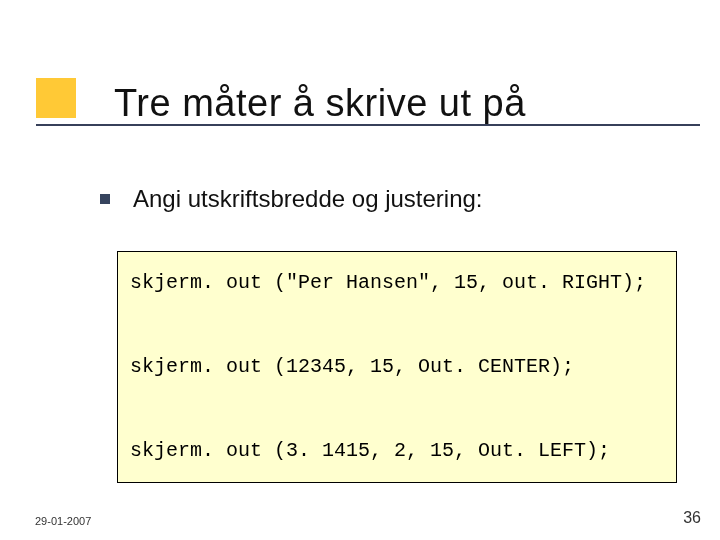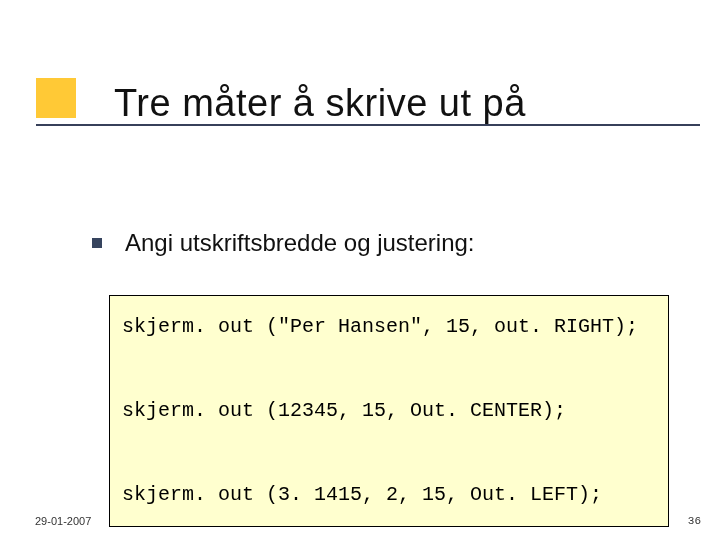--- a/index.html
+++ b/index.html
@@ -39,23 +39,22 @@
     position: absolute;
     left: 0;
     right: 0;
     top: 52px;
     height: 0;
     border-top: 2px solid #37405a;
   }
   .body {
     position: absolute;
     top: 160px;
-    left: 72px;
+    left: 80px;
     right: 50px;
-    margin-top: 44px;
   }
   .bullet-row {
     display: flex;
     align-items: center;
     gap: 18px;
     margin-bottom: 28px;
   }
   .bullet {
     width: 10px;
     height: 10px;
@@ -84,23 +83,23 @@
     bottom: 18px;
     font-size: 11px;
     color: #333;
     font-family: Arial, sans-serif;
     text-align: center;
   }
   .footer-page {
     position: absolute;
     right: 24px;
     bottom: 18px;
-    font-size: 11px;
+    font-size: 16px;
     color: #333;
-    font-family: Liberation Mono, monospace;
+    font-family: Liberation Sans, sans-serif;
   }
 </style>
 </head>
 <body>
 
 <div class="slide">
 
   <div class="title-wrap">
     <div class="accent-square"></div>
     <div class="title">Tre måter å skrive ut på</div>

